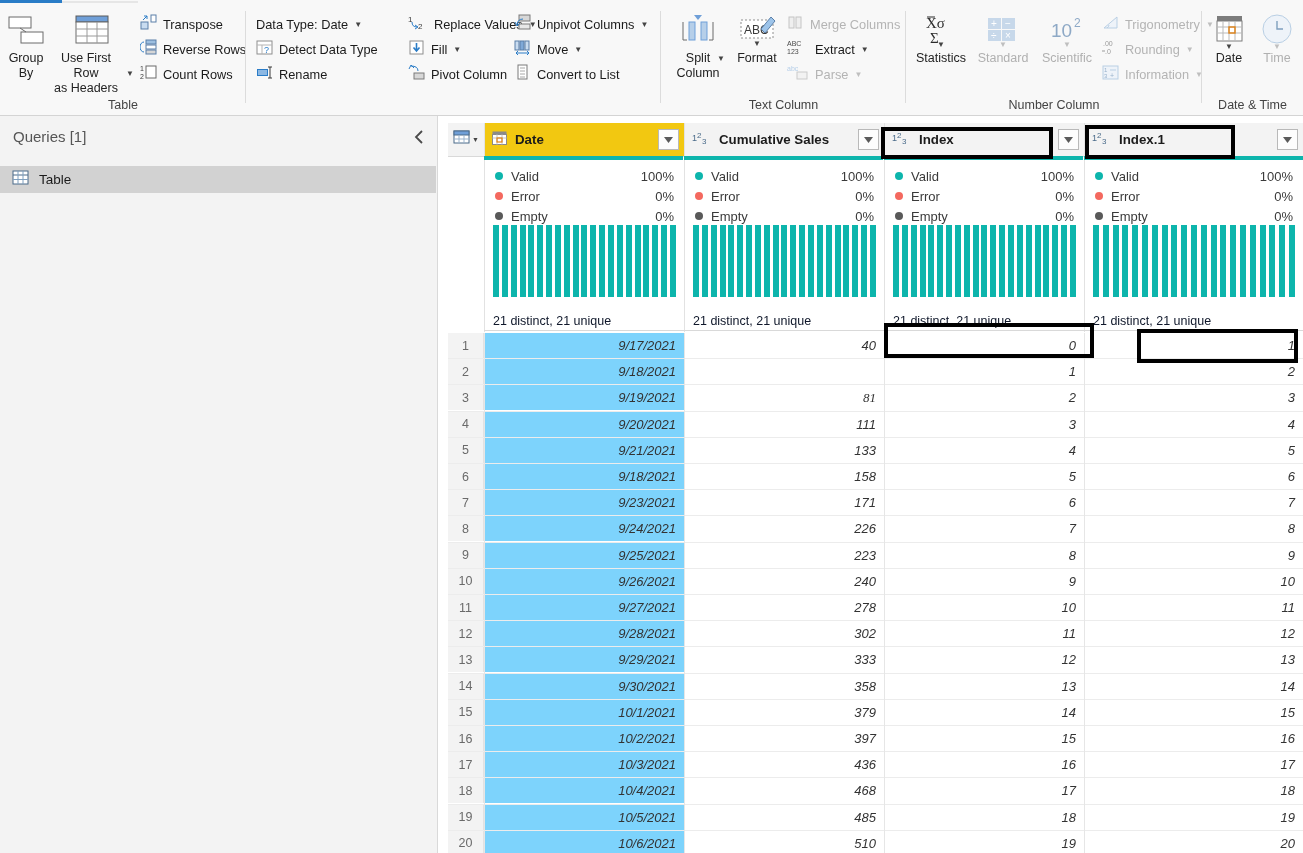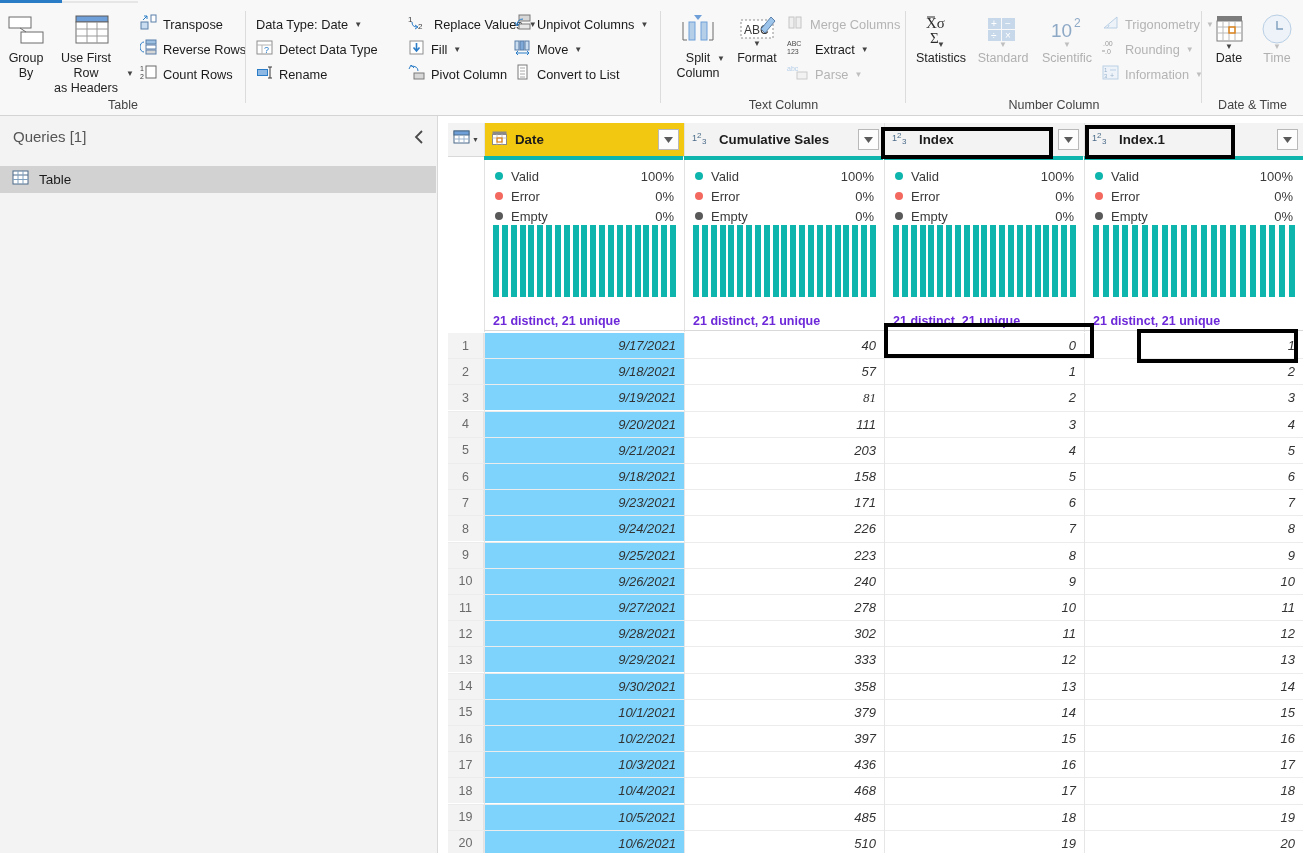--- a/index.html
+++ b/index.html
@@ -124,23 +124,22 @@
   }
   .qdot { width: 8px; height: 8px; border-radius: 50%; margin-right: 8px; flex:0 0 auto;}
   .qname { flex: 1 1 auto; }
   .qpct {}
   .histo {
     position: absolute; left: 8px; top: 65px; height: 72px; right: 8px;
     display: flex; align-items: flex-end; justify-content: space-between;
   }
   .histo i { display: block; width: 6px; height: 100%; background: #0db5ac; }
   .qfoot {
-    position: absolute; left: 8px; bottom: 4px; font-size: 12.5px; color: #6d28d9;
+    position: absolute; left: 8px; bottom: 4px; font-size: 12.5px; color: #0f172a;
     white-space: nowrap;
-    font-weight: bold;
   }
   .qpanel-divider {
     position: absolute; top: 207px; height: 1px; background: #d9d9d9;
   }
 
   .databody { position: absolute; left: 0; top: 210px; width: 855px; bottom: 0; }
   .drow {
     position: absolute; left: 0; width: 855px; height: 26.2px;
     border-bottom: 1px solid #ececec;
   }
@@ -793,42 +792,41 @@
           <div class="drow" style="top: 0px;">
             <div class="cell rownum" style="left: 0px; width: 36px;">1</div>
             <div class="cell sel" style="left: 36px; width: 200px;">9/17/2021</div>
             <div class="cell " style="left: 236px; width: 200px;">40</div>
             <div class="cell " style="left: 436px; width: 200px;">0</div>
             <div class="cell " style="left: 636px; width: 219px;">1</div>
           </div>
           <div class="drow" style="top: 26.2px;">
             <div class="cell rownum" style="left: 0px; width: 36px;">2</div>
             <div class="cell sel" style="left: 36px; width: 200px;">9/18/2021</div>
-            <div class="cell " style="left: 236px; width: 200px;">57</div>
             <div class="cell " style="left: 436px; width: 200px;">1</div>
             <div class="cell " style="left: 636px; width: 219px;">2</div>
           </div>
           <div class="drow" style="top: 52.4px;">
             <div class="cell rownum" style="left: 0px; width: 36px;">3</div>
             <div class="cell sel" style="left: 36px; width: 200px;">9/19/2021</div>
             <div class="cell " style="left: 236px; width: 200px; font-family: Liberation Serif, serif;">81</div>
             <div class="cell " style="left: 436px; width: 200px;">2</div>
             <div class="cell " style="left: 636px; width: 219px;">3</div>
           </div>
           <div class="drow" style="top: 78.6px;">
             <div class="cell rownum" style="left: 0px; width: 36px;">4</div>
             <div class="cell sel" style="left: 36px; width: 200px;">9/20/2021</div>
             <div class="cell " style="left: 236px; width: 200px;">111</div>
             <div class="cell " style="left: 436px; width: 200px;">3</div>
             <div class="cell " style="left: 636px; width: 219px;">4</div>
           </div>
           <div class="drow" style="top: 104.8px;">
             <div class="cell rownum" style="left: 0px; width: 36px;">5</div>
             <div class="cell sel" style="left: 36px; width: 200px;">9/21/2021</div>
-            <div class="cell " style="left: 236px; width: 200px;">203</div>
+            <div class="cell " style="left: 236px; width: 200px;">133</div>
             <div class="cell " style="left: 436px; width: 200px;">4</div>
             <div class="cell " style="left: 636px; width: 219px;">5</div>
           </div>
           <div class="drow" style="top: 131px;">
             <div class="cell rownum" style="left: 0px; width: 36px;">6</div>
             <div class="cell sel" style="left: 36px; width: 200px;">9/18/2021</div>
             <div class="cell " style="left: 236px; width: 200px;">158</div>
             <div class="cell " style="left: 436px; width: 200px;">5</div>
             <div class="cell " style="left: 636px; width: 219px;">6</div>
           </div>

